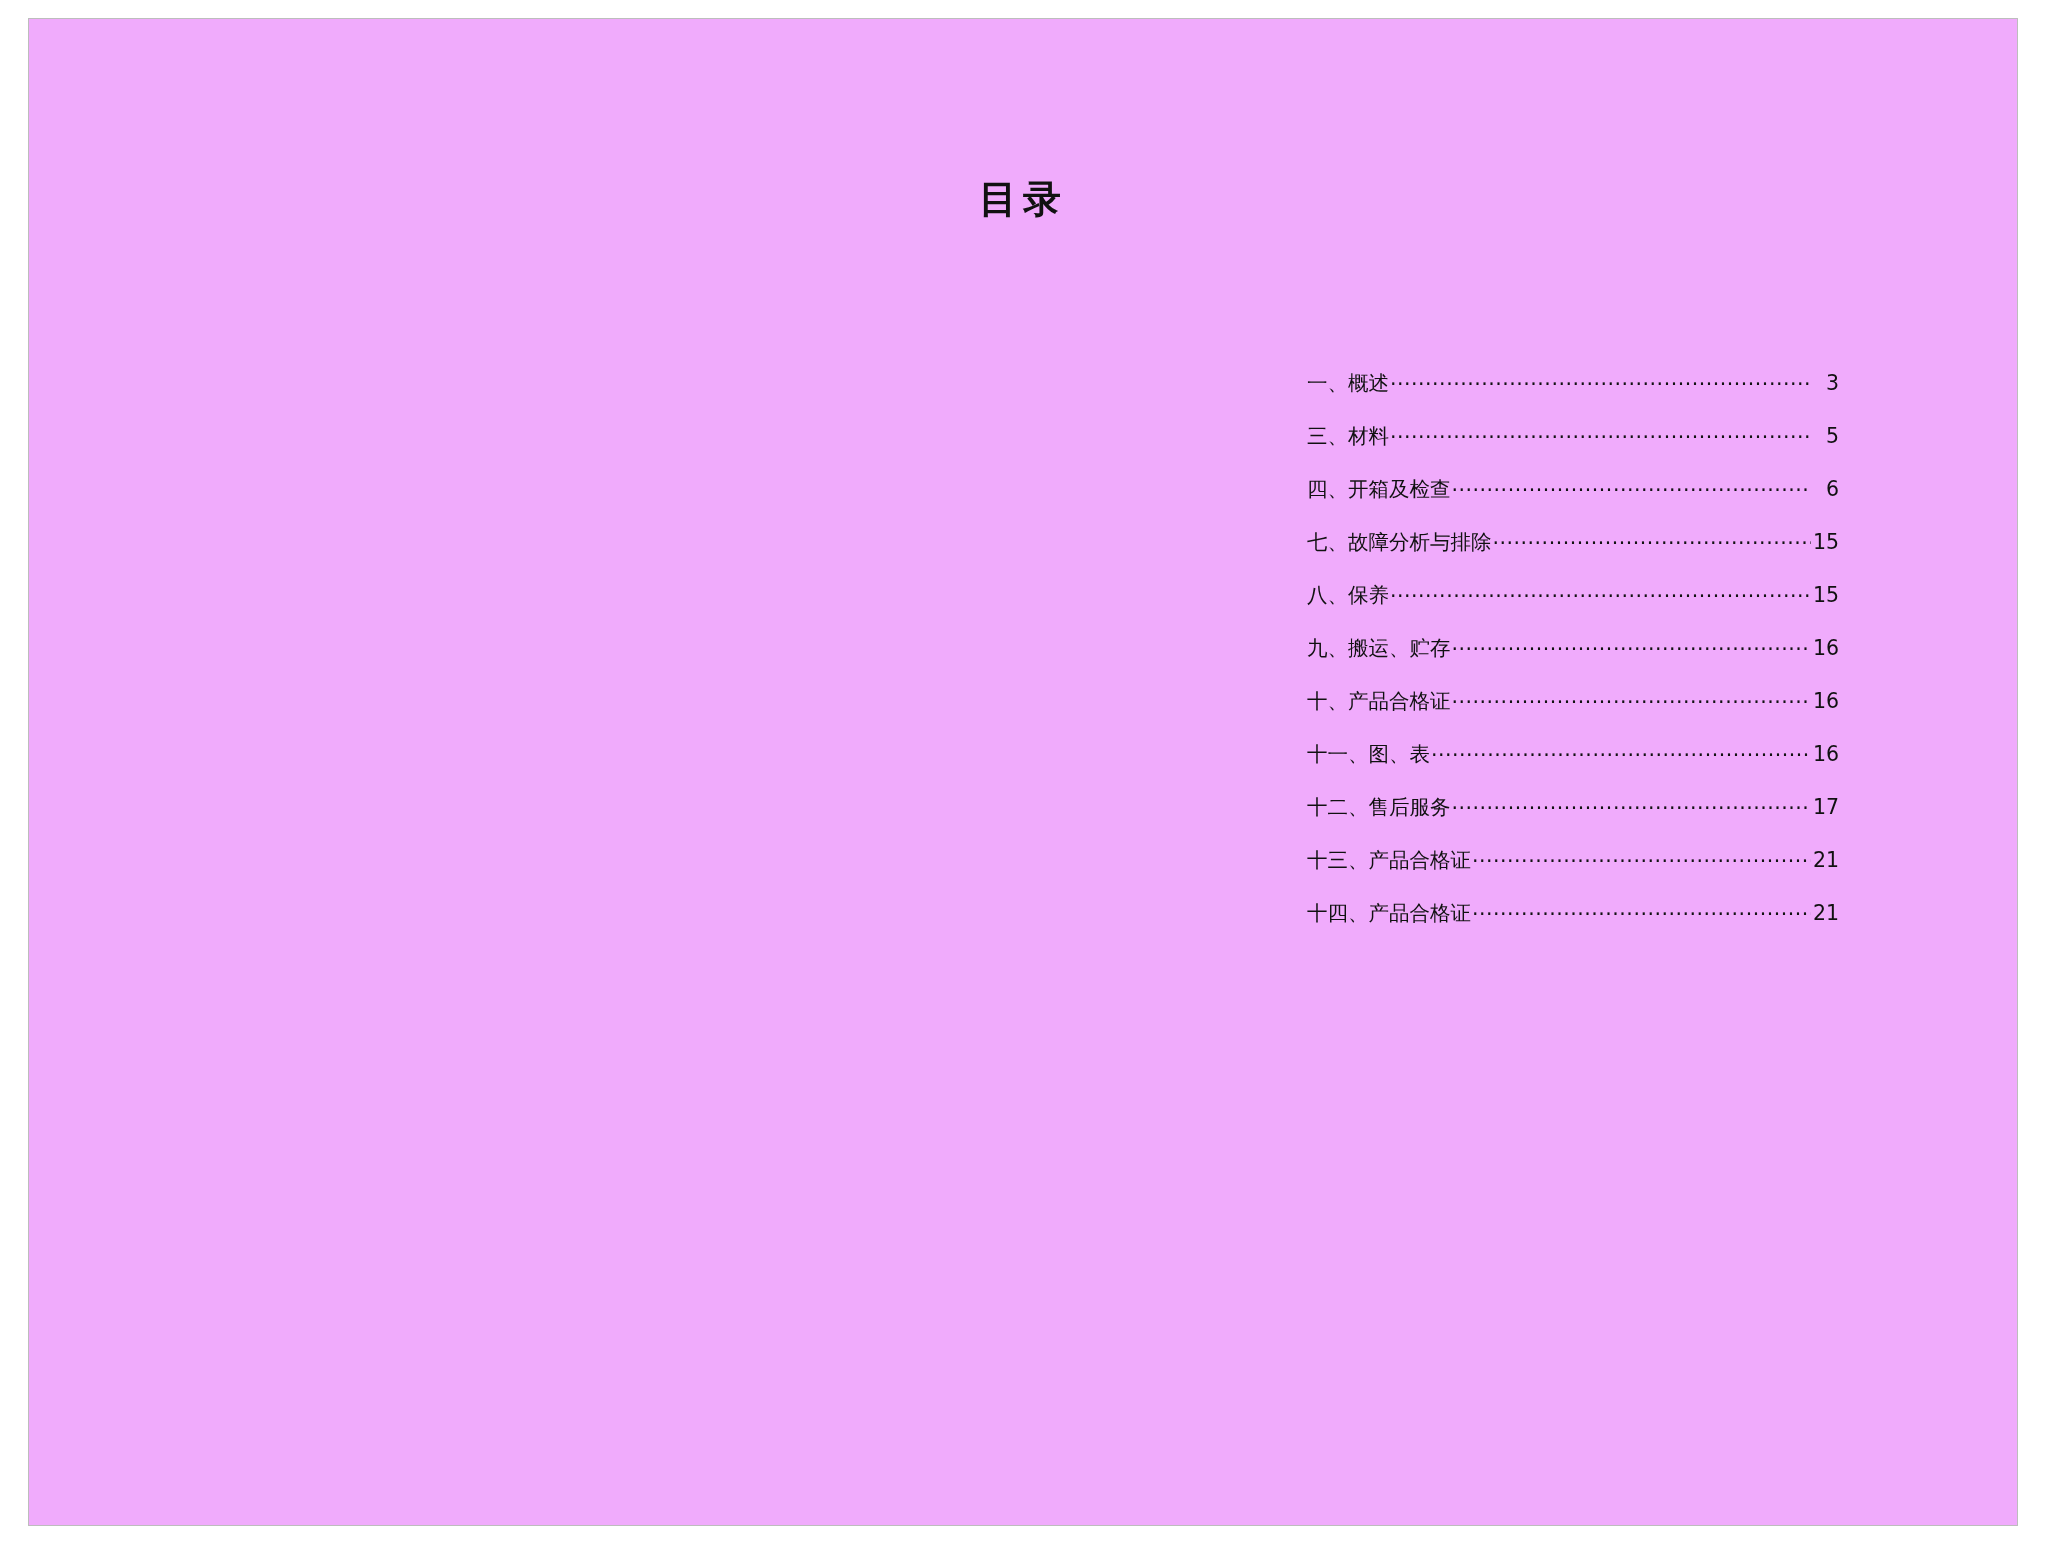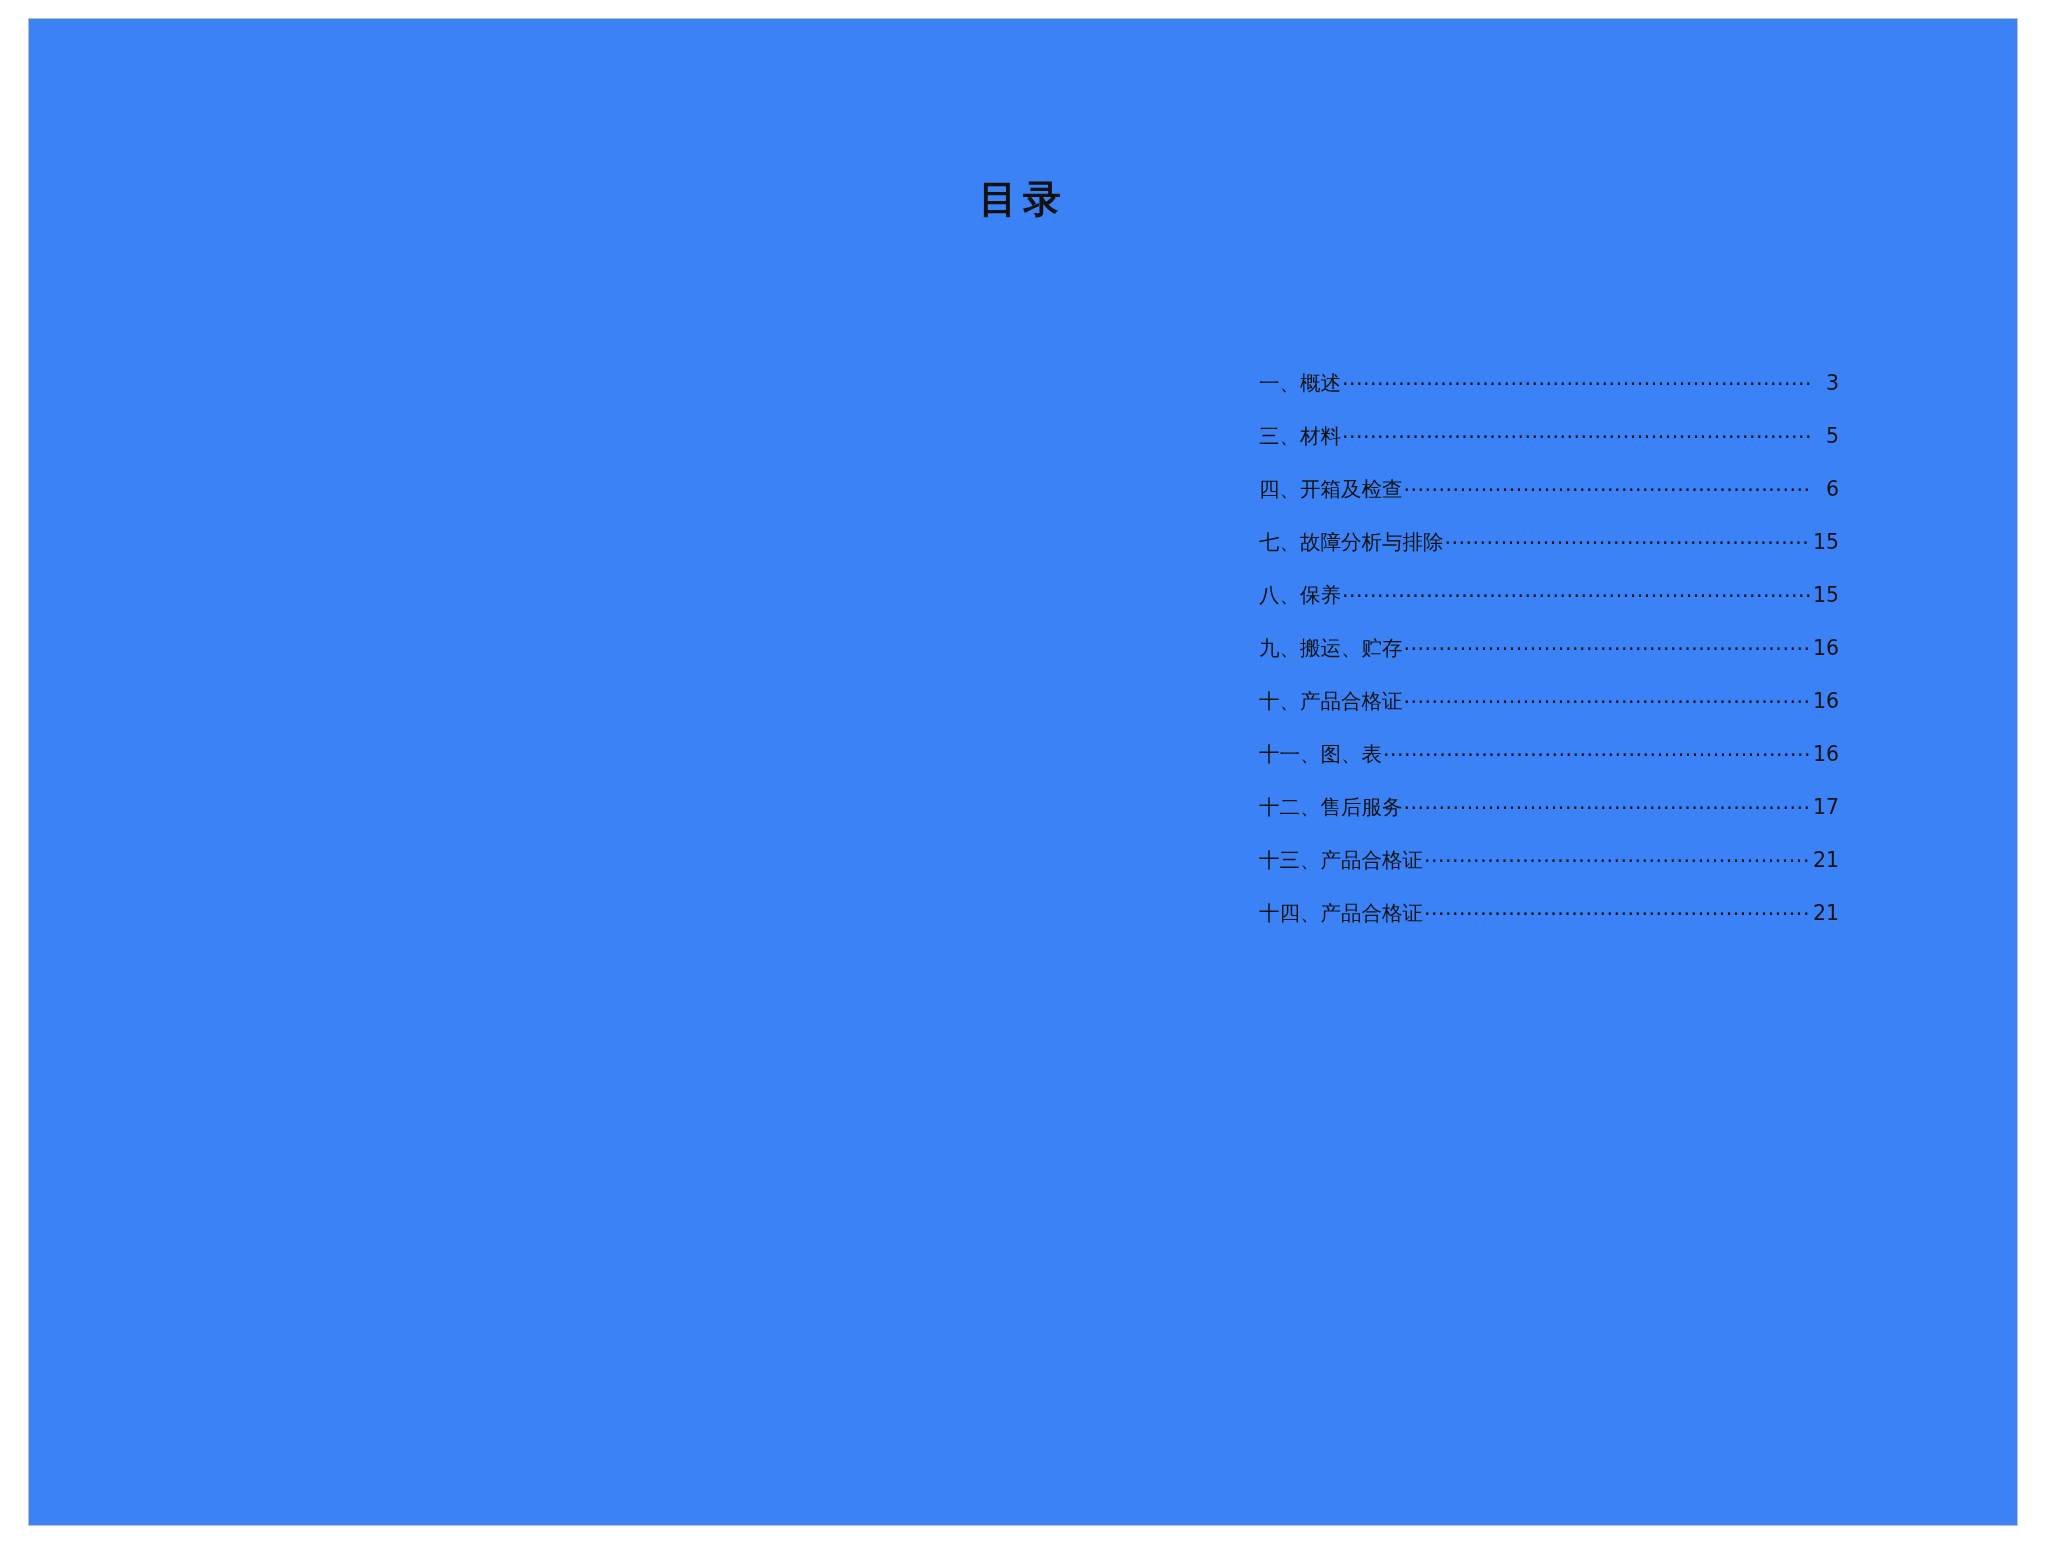--- a/index.html
+++ b/index.html
@@ -13,21 +13,21 @@
     font-family: "DejaVu Sans", "Liberation Sans", sans-serif;
     color: #111111;
     overflow: hidden;
   }
   .page {
     position: absolute;
     left: 28px;
     top: 18px;
     width: 1990px;
     height: 1508px;
-    background: #3b82f6;
+    background: #f0abfc;
     border: 1px solid #bdbdbd;
     box-sizing: border-box;
     text-decoration: underline;
   }
   .doc-title {
     position: absolute;
     left: 0;
     top: 155px;
     width: 100%;
     text-align: center;
@@ -42,20 +42,21 @@
     top: 350px;
     width: 580px;
   }
   .toc-row {
     display: flex;
     align-items: baseline;
     height: 53px;
     font-size: 20.5px;
     color: #111111;
     white-space: nowrap;
+    margin-left: 48px;
   }
   .toc-label {
     flex: 0 0 auto;
   }
   .toc-dots {
     flex: 1 1 auto;
     overflow: hidden;
     margin: 0 1px;
     position: relative;
     height: 1em;

